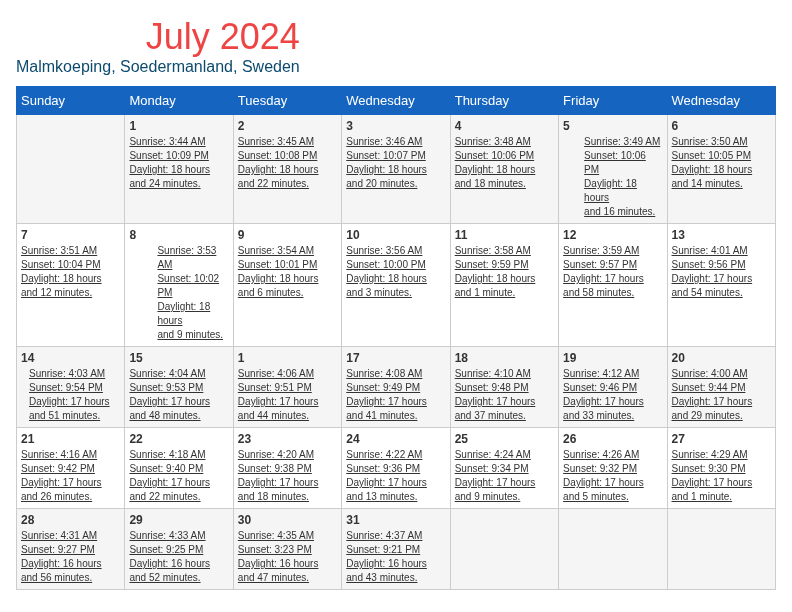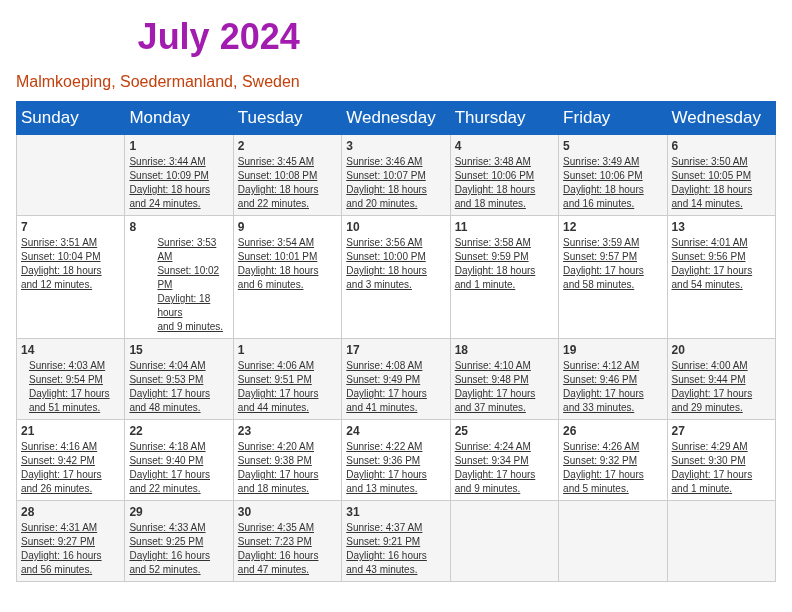--- a/index.html
+++ b/index.html
@@ -30,39 +30,38 @@
     .logo-icon {
       width: 28px;
       height: 28px;
       margin-left: 2px;
     }
     .title-block {
       text-align: right;
     }
     .month-year {
       font-size: 36px;
-      font-weight: bold;
-      color: #a21caf;
+      font-weight: normal;
+      color: #ef4444;
     }
     .location {
       font-size: 16px;
-      color: #c2410c;
-      margin-top: 15px;
+      color: #0c4a6e;
     }
     table {
       width: 100%;
       border-collapse: collapse;
       font-size: 11px;
     }
     thead th {
       background-color: #1565c0;
       color: #fff;
       padding: 6px 4px;
       text-align: left;
-      font-size: 17px;
+      font-size: 13px;
       font-weight: normal;
       border: 1px solid #1565c0;
     }
     tbody td {
       border: 1px solid #ccc;
       vertical-align: top;
       padding: 4px;
       height: 80px;
       width: 14.28%;
       color: #333;
@@ -137,21 +136,21 @@
         </td>
         <td>
           <span class="day-number">4</span>
           <div class="day-info" style="white-space: pre-line;">Sunrise: 3:48 AM
 Sunset: 10:06 PM
 Daylight: 18 hours
 and 18 minutes.</div>
         </td>
         <td>
           <span class="day-number">5</span>
-          <div class="day-info" style="white-space: pre-line;">Sunrise: 3:49 AM
+          <div class="day-info" style="white-space: pre-line; margin-left: 21px;">Sunrise: 3:49 AM
 Sunset: 10:06 PM
 Daylight: 18 hours
 and 16 minutes.</div>
         </td>
         <td>
           <span class="day-number">6</span>
           <div class="day-info" style="white-space: pre-line;">Sunrise: 3:50 AM
 Sunset: 10:05 PM
 Daylight: 18 hours
 and 14 minutes.</div>
@@ -321,21 +320,21 @@
         <td>
           <span class="day-number">29</span>
           <div class="day-info" style="white-space: pre-line;">Sunrise: 4:33 AM
 Sunset: 9:25 PM
 Daylight: 16 hours
 and 52 minutes.</div>
         </td>
         <td>
           <span class="day-number">30</span>
           <div class="day-info" style="white-space: pre-line;">Sunrise: 4:35 AM
-Sunset: 7:23 PM
+Sunset: 3:23 PM
 Daylight: 16 hours
 and 47 minutes.</div>
         </td>
         <td>
           <span class="day-number">31</span>
           <div class="day-info" style="white-space: pre-line;">Sunrise: 4:37 AM
 Sunset: 9:21 PM
 Daylight: 16 hours
 and 43 minutes.</div>
         </td>

